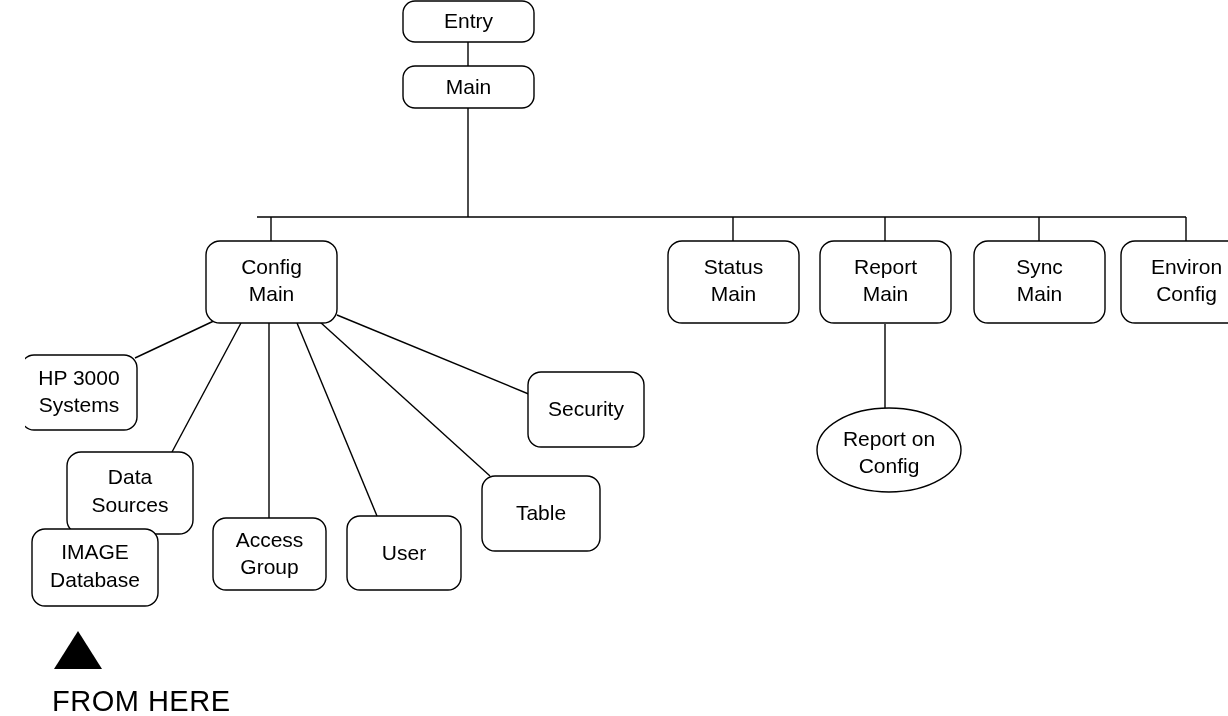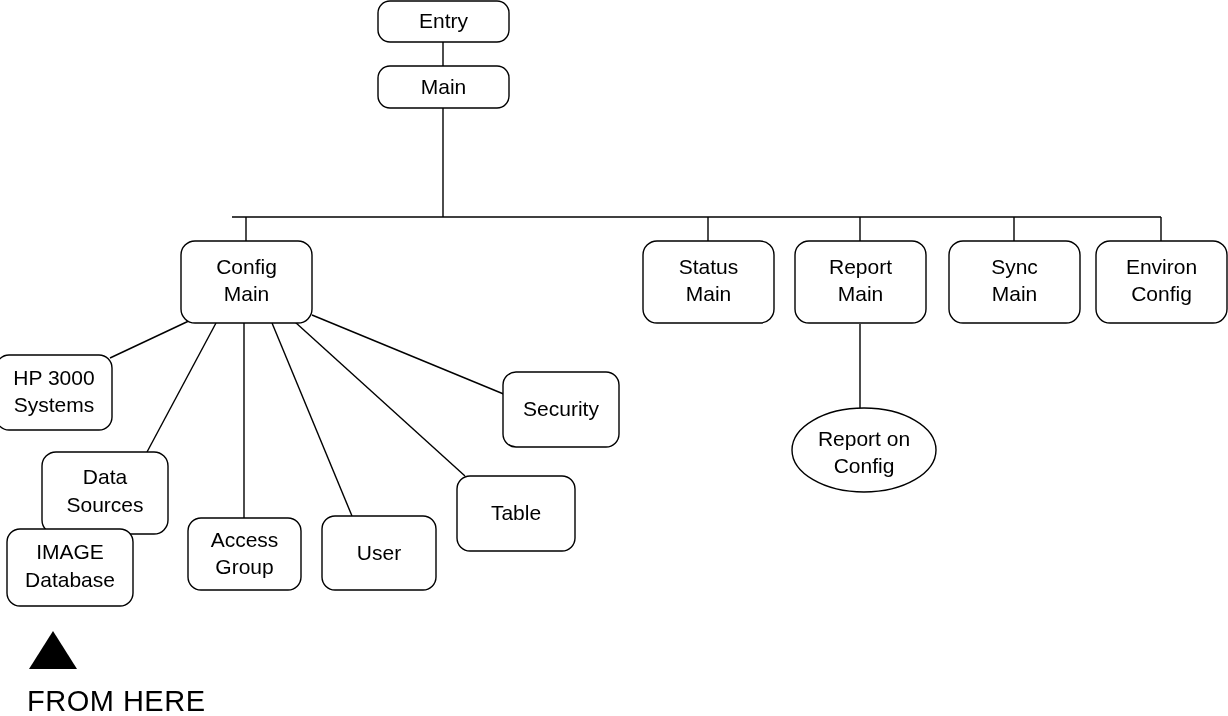--- a/index.html
+++ b/index.html
@@ -12,20 +12,21 @@
     width: 1228px;
     height: 716px;
     overflow: hidden;
     font-family: "Liberation Sans", sans-serif;
   }
   #diagram-root {
     position: relative;
     width: 976px;
     height: 716px;
     background: #ffffff;
+    margin-left: 25px;
   }
   svg.diagram {
     display: block;
     width: 1228px;
     height: 716px;
   }
   .node-shape {
     fill: #ffffff;
     stroke: #000000;
     stroke-width: 1.4;

